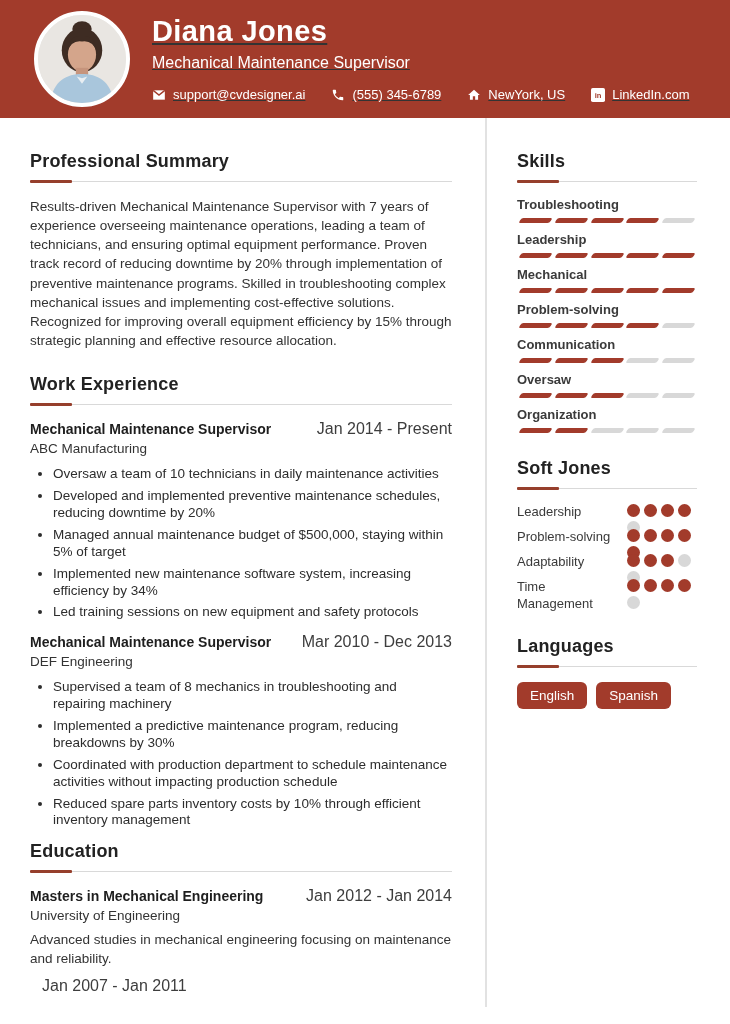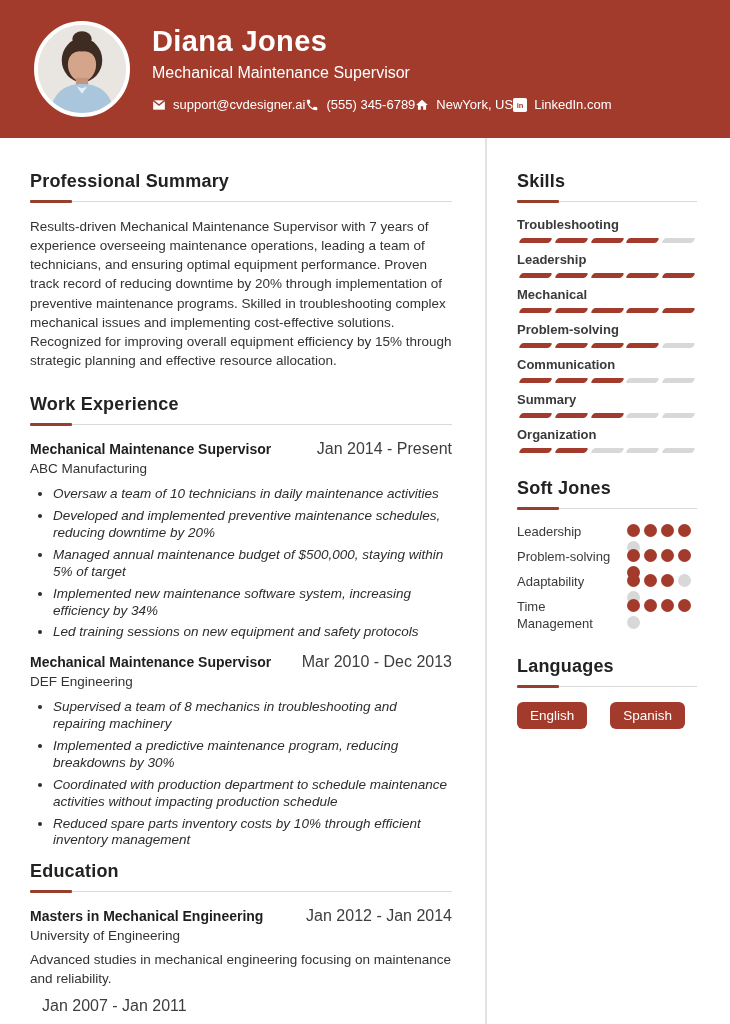--- a/index.html
+++ b/index.html
@@ -10,65 +10,65 @@
     --text_body:#333333;
     --divider:#E2E2E2;
   }
   *{box-sizing:border-box;}
   html,body{margin:0;padding:0;}
   body{
     width:730px;height:1024px;overflow:hidden;background:#ffffff;
     font-family:"Liberation Sans","DejaVu Sans",sans-serif;color:var(--text_body);
   }
   
-  .header{height:138px;background:var(--accent);display:flex;align-items:center;padding-left:34px;}
+  .header{height:118px;background:var(--accent);display:flex;align-items:center;padding-left:34px;text-decoration:underline;}
   .avatar{width:96px;height:96px;border-radius:50%;border:4px solid #ffffff;overflow:hidden;flex:0 0 auto;background:#e9e6e2;}
   .avatar svg{display:block;width:100%;height:100%;}
   .header-text{margin-left:22px;color:#ffffff;}
   .name{font-size:29px;font-weight:bold;letter-spacing:.4px;line-height:1.1;}
   .job-title-top{font-size:16px;margin-top:7px;}
-  .contacts{display:flex;align-items:center;margin-top:15px;font-size:13px;white-space:nowrap;}
+  .contacts{display:flex;align-items:center;gap:26px;margin-top:15px;font-size:13px;white-space:nowrap;}
   .contact{display:flex;align-items:center;gap:7px;color:#ffffff;}
   .cicon{width:14px;height:14px;display:inline-flex;}
   .cicon svg{width:14px;height:14px;fill:#ffffff;}
   
   .content{display:flex;align-items:stretch;min-height:878px;}
   .main{width:485px;flex:0 0 485px;padding:33px 33px 0 30px;}
   .sidebar{flex:1;border-left:2px solid var(--divider);padding:33px 33px 0 30px;}
   
   .section-heading{font-size:18px;font-weight:700;color:var(--text_dark);margin:0;letter-spacing:.2px;}
   .rule{position:relative;height:3px;margin:8px 0 14px;}
   .rule::after{content:'';position:absolute;left:0;right:0;top:1px;height:1px;background:#d9d9d9;}
   .rule::before{content:'';position:absolute;left:0;top:0;width:42px;height:3px;background:var(--accent_dark);z-index:1;border-radius:1px;}
   
   .summary-text{font-size:13.5px;line-height:1.42;margin:0 0 24px;color:var(--text_body);}
   .job{margin-bottom:6px;}
   .row-head{display:flex;justify-content:space-between;align-items:baseline;}
   .item-title{font-size:14px;font-weight:700;color:#1e1e1e;}
   .item-dates{font-size:16px;color:#3d3d3d;flex:0 0 auto;margin-left:12px;}
   .item-sub{font-size:13.5px;color:var(--text_body);margin-top:3px;}
   ul.bullets{margin:10px 0 12px;padding-left:23px;}
-  ul.bullets li{font-size:13.5px;line-height:1.25;color:#2d2d2d;margin-bottom:5px;font-style:italic;}
+  ul.bullets li{font-size:13.5px;line-height:1.25;color:#2d2d2d;margin-bottom:5px;}
   .edu{margin-bottom:4px;}
   .edu-desc{font-size:13.5px;line-height:1.4;margin:8px 0 8px;color:var(--text_body);}
   .section-block{margin-bottom:12px;}
   
   .skill{margin-bottom:9px;}
   .skill-label{font-size:13px;color:#3a3a3a;margin-bottom:6px;font-weight:bold;}
   .bar{display:flex;gap:5px;padding:0 3px;}
   .bar span{flex:1;height:5px;background:var(--inactive);transform:skewX(-32deg);border-radius:2px;}
   .bar span.filled{background:var(--accent);}
   .soft-list{margin-top:4px;}
   .soft-skill{display:flex;align-items:flex-start;margin-bottom:8px;}
   .soft-label{flex:1;font-size:13px;color:#3a3a3a;line-height:1.3;padding-right:6px;}
   .dots{width:70px;flex:0 0 70px;display:flex;flex-wrap:wrap;gap:4px;height:14px;align-content:flex-start;}
   .dots span{width:13px;height:13px;border-radius:50%;background:var(--inactive);flex:0 0 auto;}
   .dots span.filled{background:var(--accent);}
   .sidebar-gap{height:16px;}
-  .pills{display:flex;gap:23px;margin-top:4px;}
+  .pills{display:flex;gap:9px;margin-top:4px;}
   .pill{background:var(--accent);color:#ffffff;font-size:13.5px;padding:6px 13px;border-radius:6px;}
 </style>
 </head>
 <body>
 
 <div class="header">
   <div class="avatar">
     <svg viewBox="0 0 100 100">
       <rect width="100" height="100" fill="#e9e6e2"></rect>
       <ellipse cx="50" cy="16" rx="11" ry="9" fill="#3e2c23"></ellipse>
@@ -239,21 +239,21 @@
         <div class="skill-label">Communication</div>
         <div class="bar">
             <span class="filled"></span>
             <span class="filled"></span>
             <span class="filled"></span>
             <span></span>
             <span></span>
           </div>
       </div>
       <div class="skill">
-        <div class="skill-label">Summary</div>
+        <div class="skill-label">Oversaw</div>
         <div class="bar">
             <span class="filled"></span>
             <span class="filled"></span>
             <span class="filled"></span>
             <span></span>
             <span></span>
           </div>
       </div>
       <div class="skill">
         <div class="skill-label">Organization</div>

